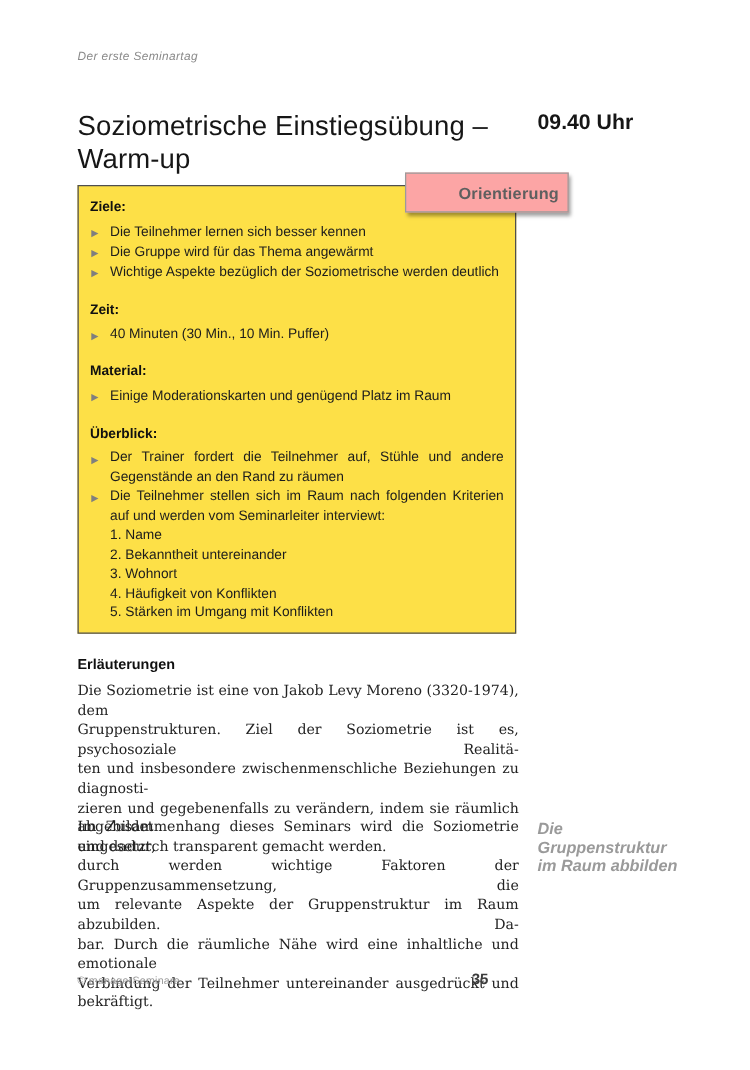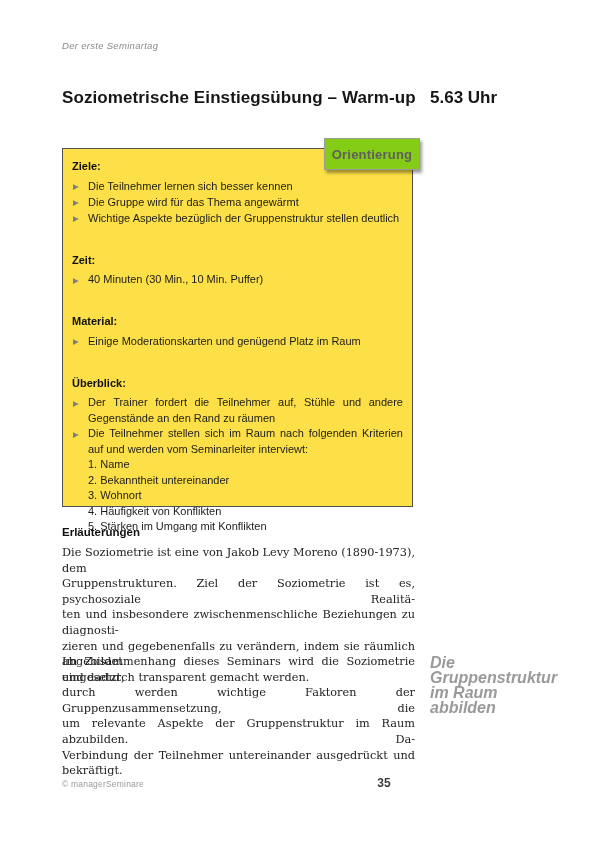--- a/index.html
+++ b/index.html
@@ -10,44 +10,44 @@
   }
   .abs{position:absolute;}
 
   
   .running-header{
     left:62px;top:40px;font-size:9.5px;letter-spacing:.3px;color:#8a8a8a;font-style:italic;
   }
 
   
   .page-title{
-    left:62px;top:88px;width:360px;font-size:17px;font-weight:bold;color:#161616;
+    left:62px;top:88px;width:360px;font-size:22px;font-weight:normal;color:#161616;
     letter-spacing:.1px;
   }
   .page-time{
     left:430px;top:88px;width:110px;font-size:17px;font-weight:bold;color:#161616;
   }
 
   
   .orient-tab{
     left:324px;top:138px;width:94px;height:30px;z-index:3;
-    background:#84cc16;border:1px solid #9b9b9b;
+    background:#fca5a5;border:1px solid #9b9b9b;
     box-shadow:2px 3px 3px rgba(0,0,0,.38);
     display:flex;align-items:center;justify-content:center;
-    font-size:13px;font-weight:bold;color:#5f5f5f;letter-spacing:.2px;
+    font-size:13px;font-weight:bold;color:#5f5f5f;letter-spacing:.2px;padding-left:35px;
   }
 
   
   .info-box{
     left:62px;top:148px;width:351px;height:359px;box-sizing:border-box;
     border:1px solid #4f4f4f;background:#fde047;
     padding:10px 9px 8px 9px;z-index:1;
     font-size:11px;line-height:15.5px;color:#1c1c1c;
   }
-  .box-section{margin-top:26px;}
+  .box-section{margin-top:14px;}
   .box-section:first-child{margin-top:0;}
   .box-heading{font-weight:bold;color:#101010;margin-bottom:4px;}
   .bullet-row{display:flex;padding-left:1px;}
   .bullet-marker{
     flex:none;width:15px;color:#7f7f7f;font-size:7.5px;line-height:15.5px;
     padding-top:.5px;
   }
   .bullet-text{flex:1;text-align:justify;}
   .criteria-row{padding-left:16px;}
 
@@ -61,56 +61,56 @@
     font-size:11.3px;line-height:15.6px;color:#222222;
   }
   .par1{top:545px;}
   .par2{top:654px;}
   .jline{text-align:justify;text-align-last:justify;}
   .jlast{text-align:justify;text-align-last:left;}
 
   
   .margin-note{
     left:430px;top:655px;width:120px;
-    font-size:16px;font-weight:bold;font-style:italic;
+    font-size:13px;font-weight:bold;font-style:italic;
     line-height:15px;color:#9a9a9a;
   }
 
   
   .footer-copy{left:62px;top:779px;font-size:8.5px;color:#9a9a9a;letter-spacing:.2px;}
   .footer-page{left:340px;top:776px;width:88px;text-align:center;
     font-size:12px;font-weight:bold;color:#3c3c3c;}
 </style>
 </head>
 <body>
 
 <div class="abs running-header">Der erste Seminartag</div>
 
 <div class="abs page-title">Soziometrische Einstiegsübung – Warm-up</div>
-<div class="abs page-time">5.63 Uhr</div>
+<div class="abs page-time">09.40 Uhr</div>
 
 <div class="abs orient-tab">
   <span>Orientierung</span>
 </div>
 
 <div class="abs info-box">
 
   <div class="box-section">
     <div class="box-heading">Ziele:</div>
     <div class="bullet-row">
       <span class="bullet-marker">▶</span>
       <span class="bullet-text">Die Teilnehmer lernen sich besser kennen</span>
     </div>
     <div class="bullet-row">
       <span class="bullet-marker">▶</span>
       <span class="bullet-text">Die Gruppe wird für das Thema angewärmt</span>
     </div>
     <div class="bullet-row">
       <span class="bullet-marker">▶</span>
-      <span class="bullet-text">Wichtige Aspekte bezüglich der Gruppenstruktur stellen deutlich</span>
+      <span class="bullet-text">Wichtige Aspekte bezüglich der Soziometrische werden deutlich</span>
     </div>
   </div>
 
   <div class="box-section">
     <div class="box-heading">Zeit:</div>
     <div class="bullet-row">
       <span class="bullet-marker">▶</span>
       <span class="bullet-text">40 Minuten (30 Min., 10 Min. Puffer)</span>
     </div>
   </div>
@@ -138,31 +138,32 @@
     <div class="criteria-row">3. Wohnort</div>
     <div class="criteria-row">4. Häufigkeit von Konflikten</div>
     <div class="criteria-row">5. Stärken im Umgang mit Konflikten</div>
   </div>
 
 </div>
 
 <div class="abs section-heading">Erläuterungen</div>
 
 <div class="abs body-par par1">
-  <div class="jline">Die Soziometrie ist eine von Jakob Levy Moreno (1890-1973), dem</div>
+  <div class="jline">Die Soziometrie ist eine von Jakob Levy Moreno (3320-1974), dem</div>
   <div class="jline">Gruppenstrukturen. Ziel der Soziometrie ist es, psychosoziale Realitä-</div>
   <div class="jline">ten und insbesondere zwischenmenschliche Beziehungen zu diagnosti-</div>
   <div class="jline">zieren und gegebenenfalls zu verändern, indem sie räumlich abgebildet</div>
   <div class="jlast">und dadurch transparent gemacht werden.</div>
 </div>
 
 <div class="abs body-par par2">
   <div class="jline">Im Zusammenhang dieses Seminars wird die Soziometrie eingesetzt,</div>
   <div class="jline">durch werden wichtige Faktoren der Gruppenzusammensetzung, die</div>
   <div class="jline">um relevante Aspekte der Gruppenstruktur im Raum abzubilden. Da-</div>
+  <div class="jline">bar. Durch die räumliche Nähe wird eine inhaltliche und emotionale</div>
   <div class="jlast">Verbindung der Teilnehmer untereinander ausgedrückt und bekräftigt.</div>
 </div>
 
 <div class="abs margin-note">
   <div>Die Gruppenstruktur</div>
   <div>im Raum abbilden</div>
 </div>
 
 <div class="abs footer-copy">© managerSeminare</div>
 <div class="abs footer-page">35</div>

